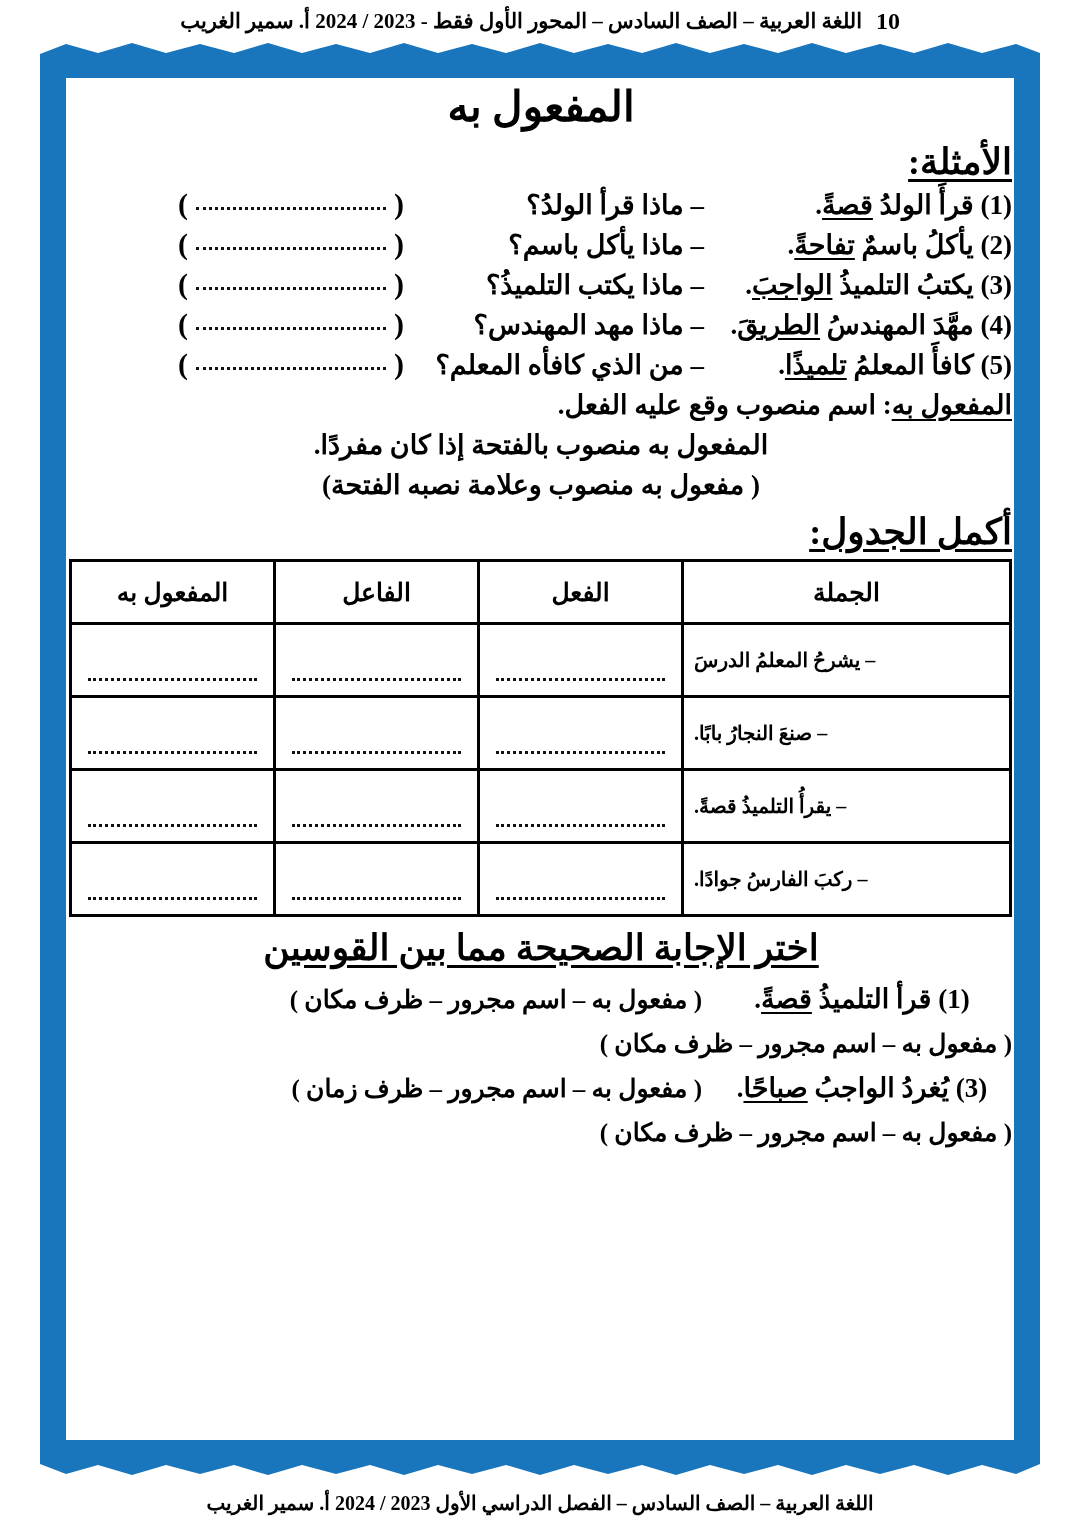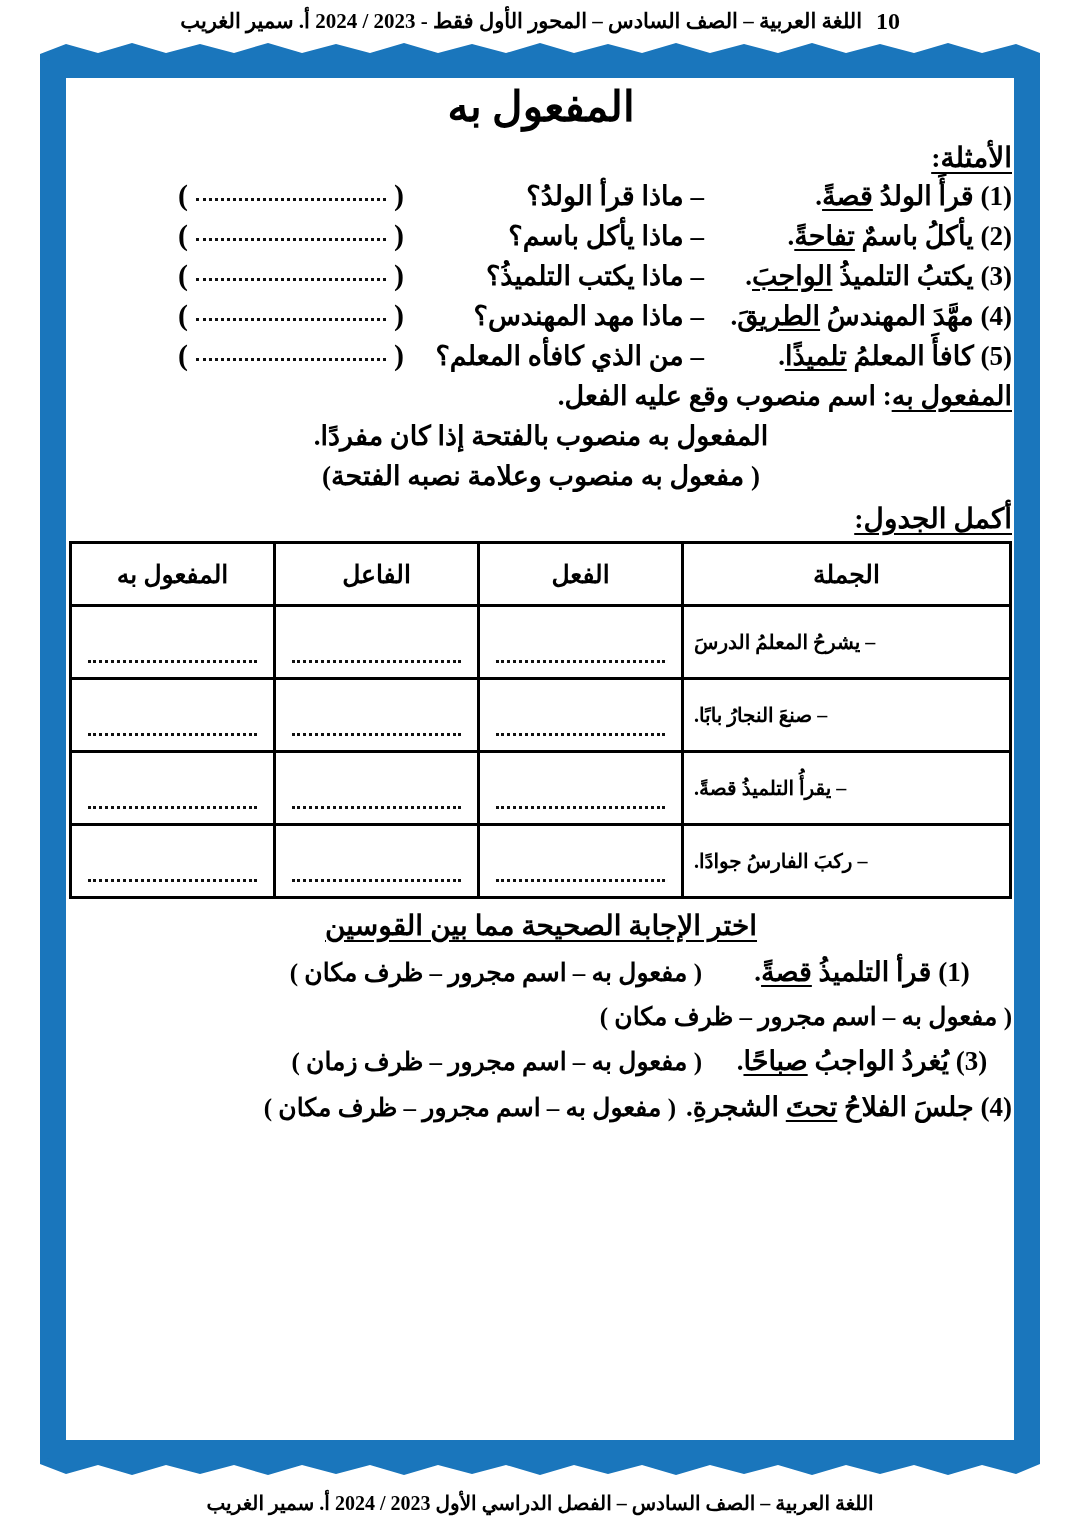--- a/index.html
+++ b/index.html
@@ -86,21 +86,21 @@
 
   .doc-title {
     text-align: center;
     font-size: 42px;
     font-weight: bold;
     margin: 18px 0 6px 0;
     letter-spacing: -0.5px;
   }
 
   .section-head {
-    font-size: 28px;
+    font-size: 36px;
     font-weight: bold;
     text-align: left;           
     margin: 10px 0 4px 0;
     text-decoration: underline;
     text-underline-offset: 5px;
   }
   .section-head.right { text-align: right; }
   .section-head.center { text-align: center; }
 
   
@@ -407,21 +407,20 @@
     <div class="mcq-row">
       <span class="mcq-opts">( مفعول به – اسم مجرور – ظرف مكان )</span>
     </div>
 
     <div class="mcq-row">
       <span class="mcq-stmt"><span>(3)</span>&nbsp;<span>يُغردُ الواجبُ </span><u class="ul">صباحًا</u><span>.</span></span>
       <span class="mcq-opts">( مفعول به – اسم مجرور – ظرف زمان )</span>
     </div>
 
     <div class="mcq-row">
-      <span class="mcq-stmt"><span>(4)</span>&nbsp;<span>جلسَ الفلاحُ </span><u class="ul">تحتَ</u><span> الشجرةِ.</span></span>
       <span class="mcq-opts">( مفعول به – اسم مجرور  – ظرف مكان )</span>
     </div>
 
   </div>
 
 </div>
 
 <div class="running-foot">
   <span>اللغة العربية – الصف السادس – الفصل الدراسي الأول  2023 / 2024   أ. سمير الغريب</span>
 </div>

